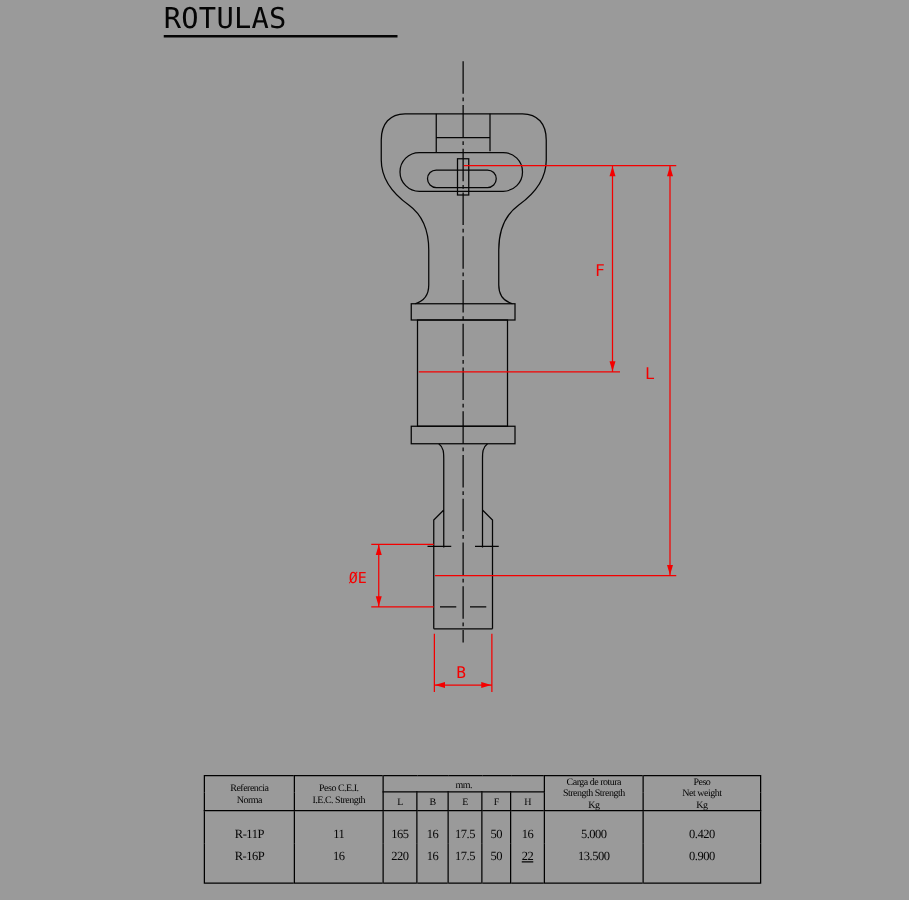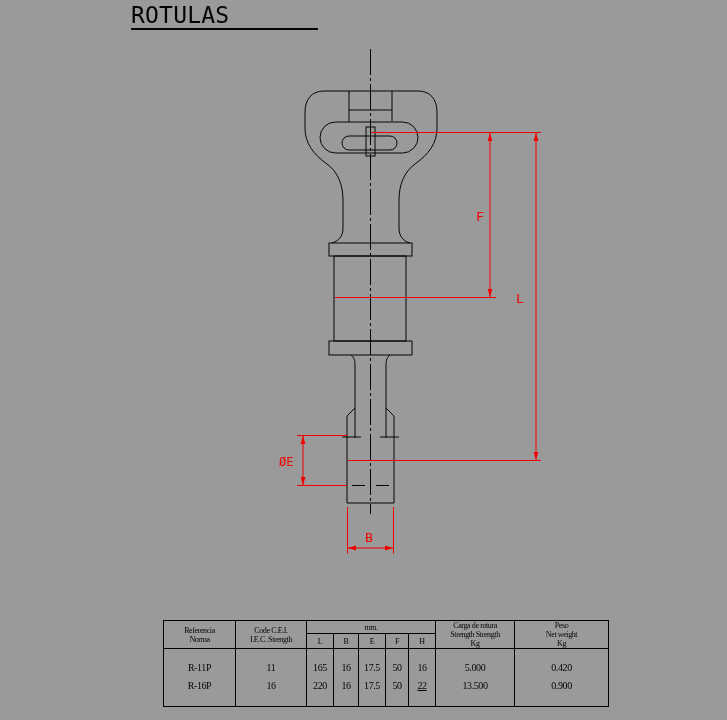--- a/index.html
+++ b/index.html
@@ -126,21 +126,21 @@
     <col style="width:79px">
       <col style="width:94px">
   </colgroup>
   <tbody>
       <tr class="h1">
     <td rowspan="2">
       <div>Referencia</div>
       <div>Norma</div>
     </td>
     <td rowspan="2">
-      <div>Code C.E.I.</div>
+      <div>Peso C.E.I.</div>
       <div>I.E.C. Strength</div>
     </td>
     <td colspan="5">mm.</td>
     <td rowspan="2">
       <div>Carga de rotura</div>
       <div>Strength Strength</div>
       <div>Kg</div>
     </td>
     <td rowspan="2">
       <div>Peso</div>

